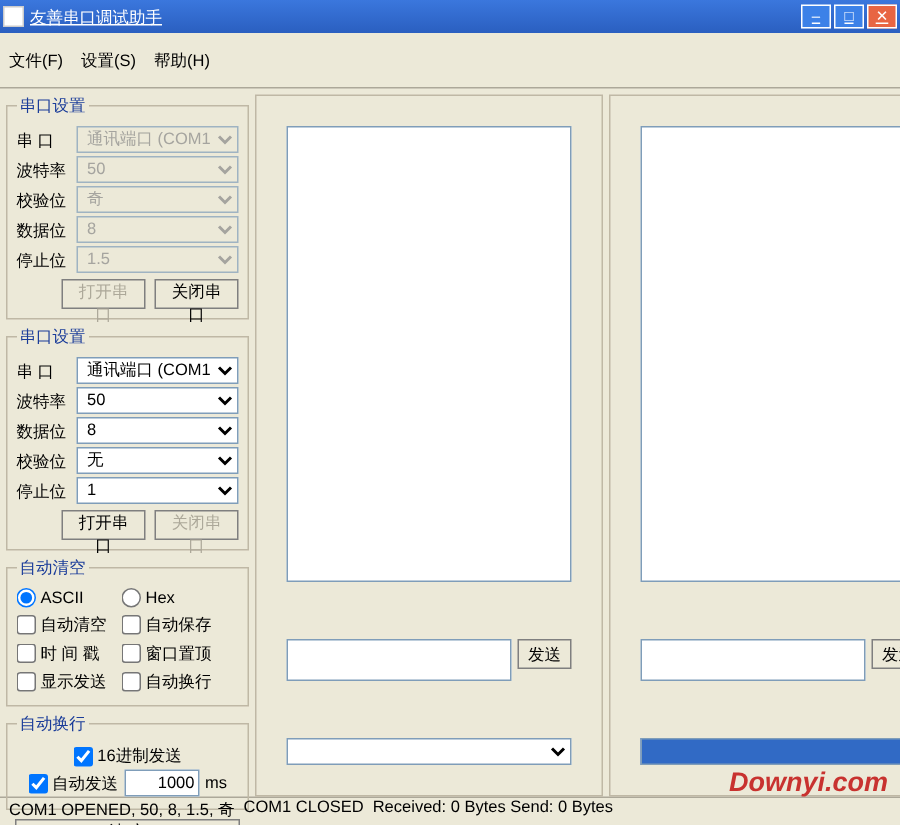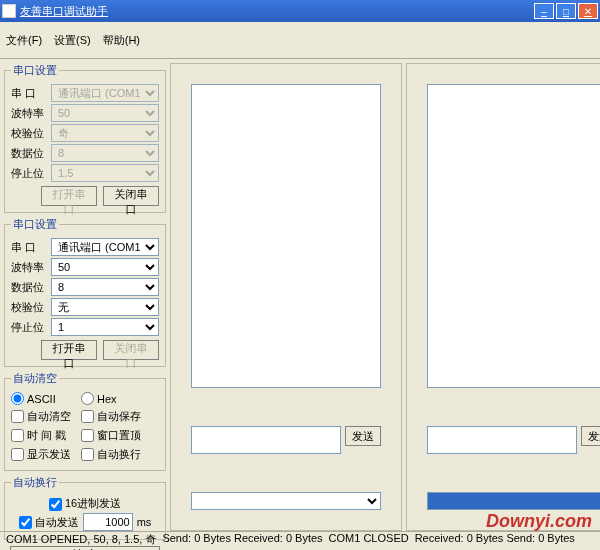--- a/index.html
+++ b/index.html
@@ -182,18 +182,17 @@
         <div class="inp"></div>
         <button>发送</button>
       </div>
       <select class="combo"></select>
     </div>
   </div>
 </div>
 
 <div class="statusbar">
   <span>COM1 OPENED, 50, 8, 1.5, 奇</span>
-  <span>Send: 0 Bytes   Received: 0 Bytes</span>
   <span>COM1 CLOSED</span>
   <span>Received: 0 Bytes   Send: 0 Bytes</span>
 </div>
 
 <div class="watermark">Downyi.com</div>
 
 </body></html>

